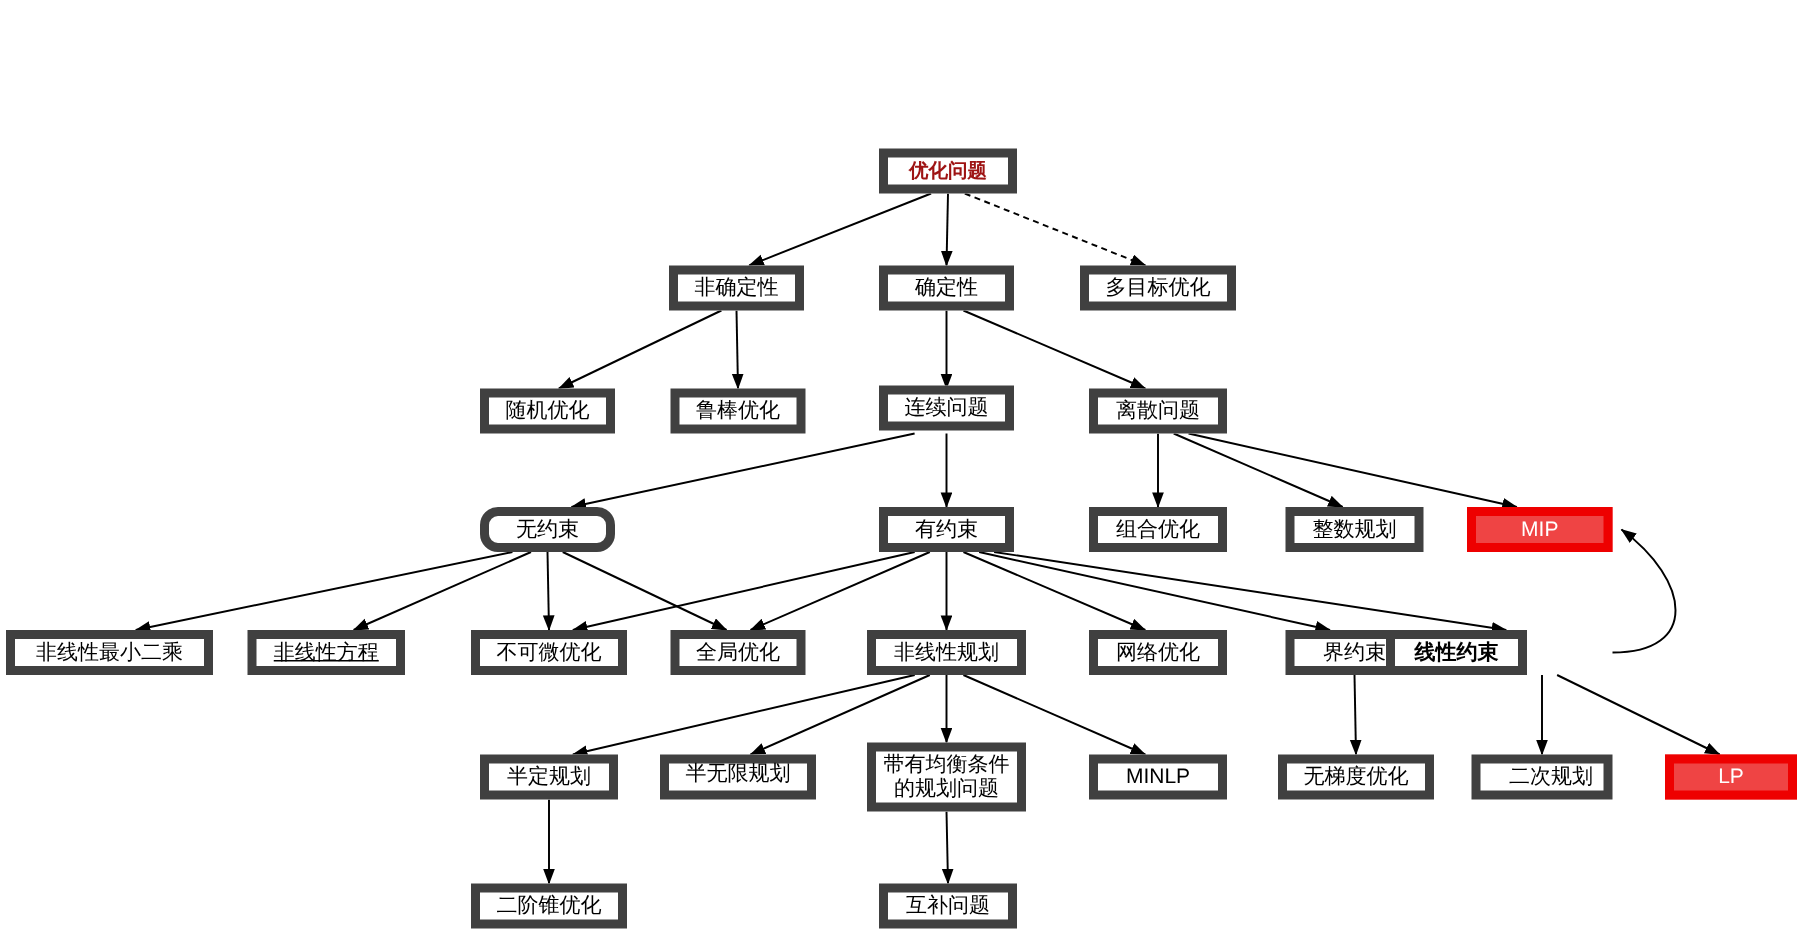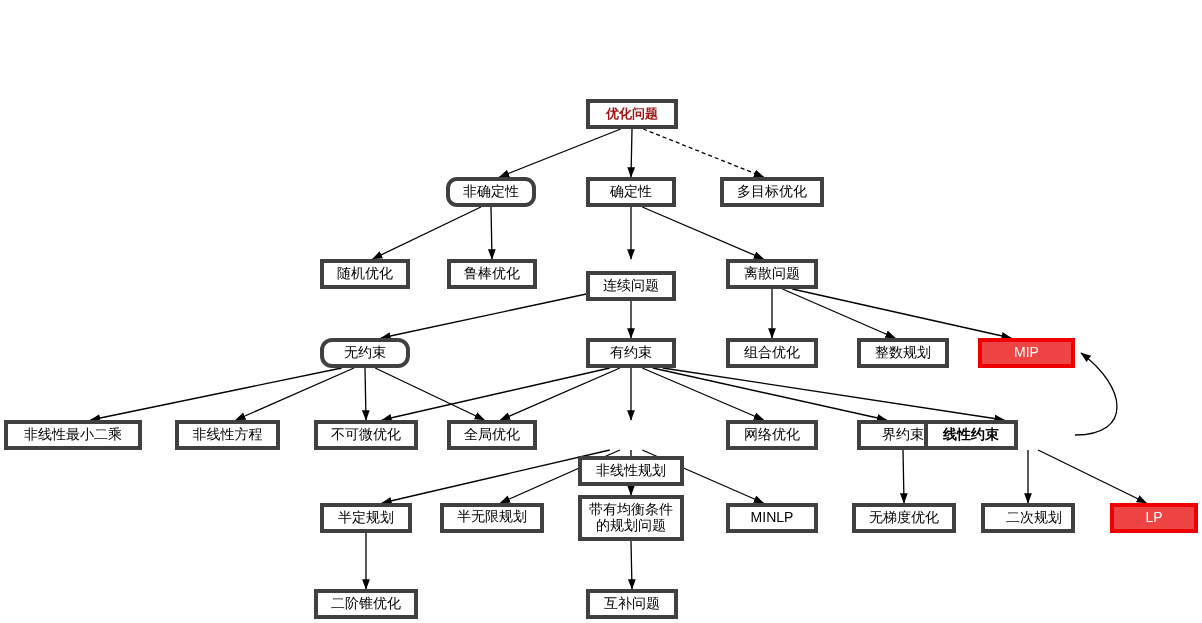--- a/index.html
+++ b/index.html
@@ -25,21 +25,21 @@
     white-space: nowrap;
   }
   #edges {
     position: absolute;
     left: 0; top: 0;
     width: 1202px; height: 623px;
   }
   .node {
     position: absolute;
     box-sizing: border-box;
-    border: 4px solid #404040;
+    border: 6px solid #404040;
     background: #ffffff;
     color: #000000;
     font-size: 14px;
     display: flex;
     align-items: center;
     justify-content: center;
     text-align: center;
     line-height: 1.12;
     white-space: pre-line;
   }
@@ -98,37 +98,37 @@
         <line x1="1028" y1="450" x2="1028" y2="503" stroke="#000000" stroke-width="1.3" marker-end="url(#arrow)"></line>
         <line x1="1038.08" y1="450" x2="1146.44" y2="503" stroke="#000000" stroke-width="1.3" marker-end="url(#arrow)"></line>
         <path d="M1075,435 C1133,435 1127,387 1081,353" fill="none" stroke="#000000" stroke-width="1.3" marker-end="url(#arrow)"></path>
         <line x1="366" y1="533" x2="366" y2="589" stroke="#000000" stroke-width="1.3" marker-end="url(#arrow)"></line>
         <line x1="631" y1="541" x2="632" y2="589" stroke="#000000" stroke-width="1.3" marker-end="url(#arrow)"></line>
       </g>
   </svg>
 
   <div id="node-layer">
       <div class="node root" style="left: 586px; top: 99px; width: 92px; height: 30px;">优化问题</div>
-      <div class="node" style="left: 446px; top: 177px; width: 90px; height: 30px; border-radius: 11px;">非确定性</div>
+      <div class="node" style="left: 446px; top: 177px; width: 90px; height: 30px;">非确定性</div>
       <div class="node" style="left: 586px; top: 177px; width: 90px; height: 30px;">确定性</div>
       <div class="node" style="left: 720px; top: 177px; width: 104px; height: 30px;">多目标优化</div>
       <div class="node" style="left: 320px; top: 259px; width: 90px; height: 30px;">随机优化</div>
       <div class="node" style="left: 447px; top: 259px; width: 90px; height: 30px;">鲁棒优化</div>
-      <div class="node" style="left: 586px; top: 271px; width: 90px; height: 30px;">连续问题</div>
+      <div class="node" style="left: 586px; top: 257px; width: 90px; height: 30px;">连续问题</div>
       <div class="node" style="left: 726px; top: 259px; width: 92px; height: 30px;">离散问题</div>
       <div class="node" style="left: 320px; top: 338px; width: 90px; height: 30px; border-radius: 12px;">无约束</div>
       <div class="node" style="left: 586px; top: 338px; width: 90px; height: 30px;">有约束</div>
       <div class="node" style="left: 726px; top: 338px; width: 92px; height: 30px;">组合优化</div>
       <div class="node" style="left: 857px; top: 338px; width: 92px; height: 30px;">整数规划</div>
       <div class="node highlight" style="left: 978px; top: 338px; width: 97px; height: 30px;">MIP</div>
       <div class="node" style="left: 4px; top: 420px; width: 138px; height: 30px;">非线性最小二乘</div>
-      <div class="node" style="left: 175px; top: 420px; width: 105px; height: 30px;">非线性方程</div>
+      <div class="node" style="left: 165px; top: 420px; width: 105px; height: 30px; text-decoration: underline;">非线性方程</div>
       <div class="node" style="left: 314px; top: 420px; width: 104px; height: 30px;">不可微优化</div>
       <div class="node" style="left: 447px; top: 420px; width: 90px; height: 30px;">全局优化</div>
-      <div class="node" style="left: 578px; top: 420px; width: 106px; height: 30px; margin-top: 36px;">非线性规划</div>
+      <div class="node" style="left: 578px; top: 420px; width: 106px; height: 30px;">非线性规划</div>
       <div class="node" style="left: 726px; top: 420px; width: 92px; height: 30px;">网络优化</div>
       <div class="node" style="left: 857px; top: 420px; width: 92px; height: 30px;">界约束</div>
       <div class="node" style="left: 924px; top: 420px; width: 94px; height: 30px; font-weight: bold;">线性约束</div>
       <div class="node" style="left: 320px; top: 503px; width: 92px; height: 30px;">半定规划</div>
       <div class="node" style="left: 440px; top: 503px; width: 104px; height: 30px; font-family: Liberation Mono, monospace;">半无限规划</div>
       <div class="node" style="left: 578px; top: 495px; width: 106px; height: 46px;">带有均衡条件
 的规划问题</div>
       <div class="node" style="left: 726px; top: 503px; width: 92px; height: 30px;">MINLP</div>
       <div class="node" style="left: 852px; top: 503px; width: 104px; height: 30px;">无梯度优化</div>
       <div class="node" style="left: 981px; top: 503px; width: 94px; height: 30px; padding-left: 12px;">二次规划</div>

